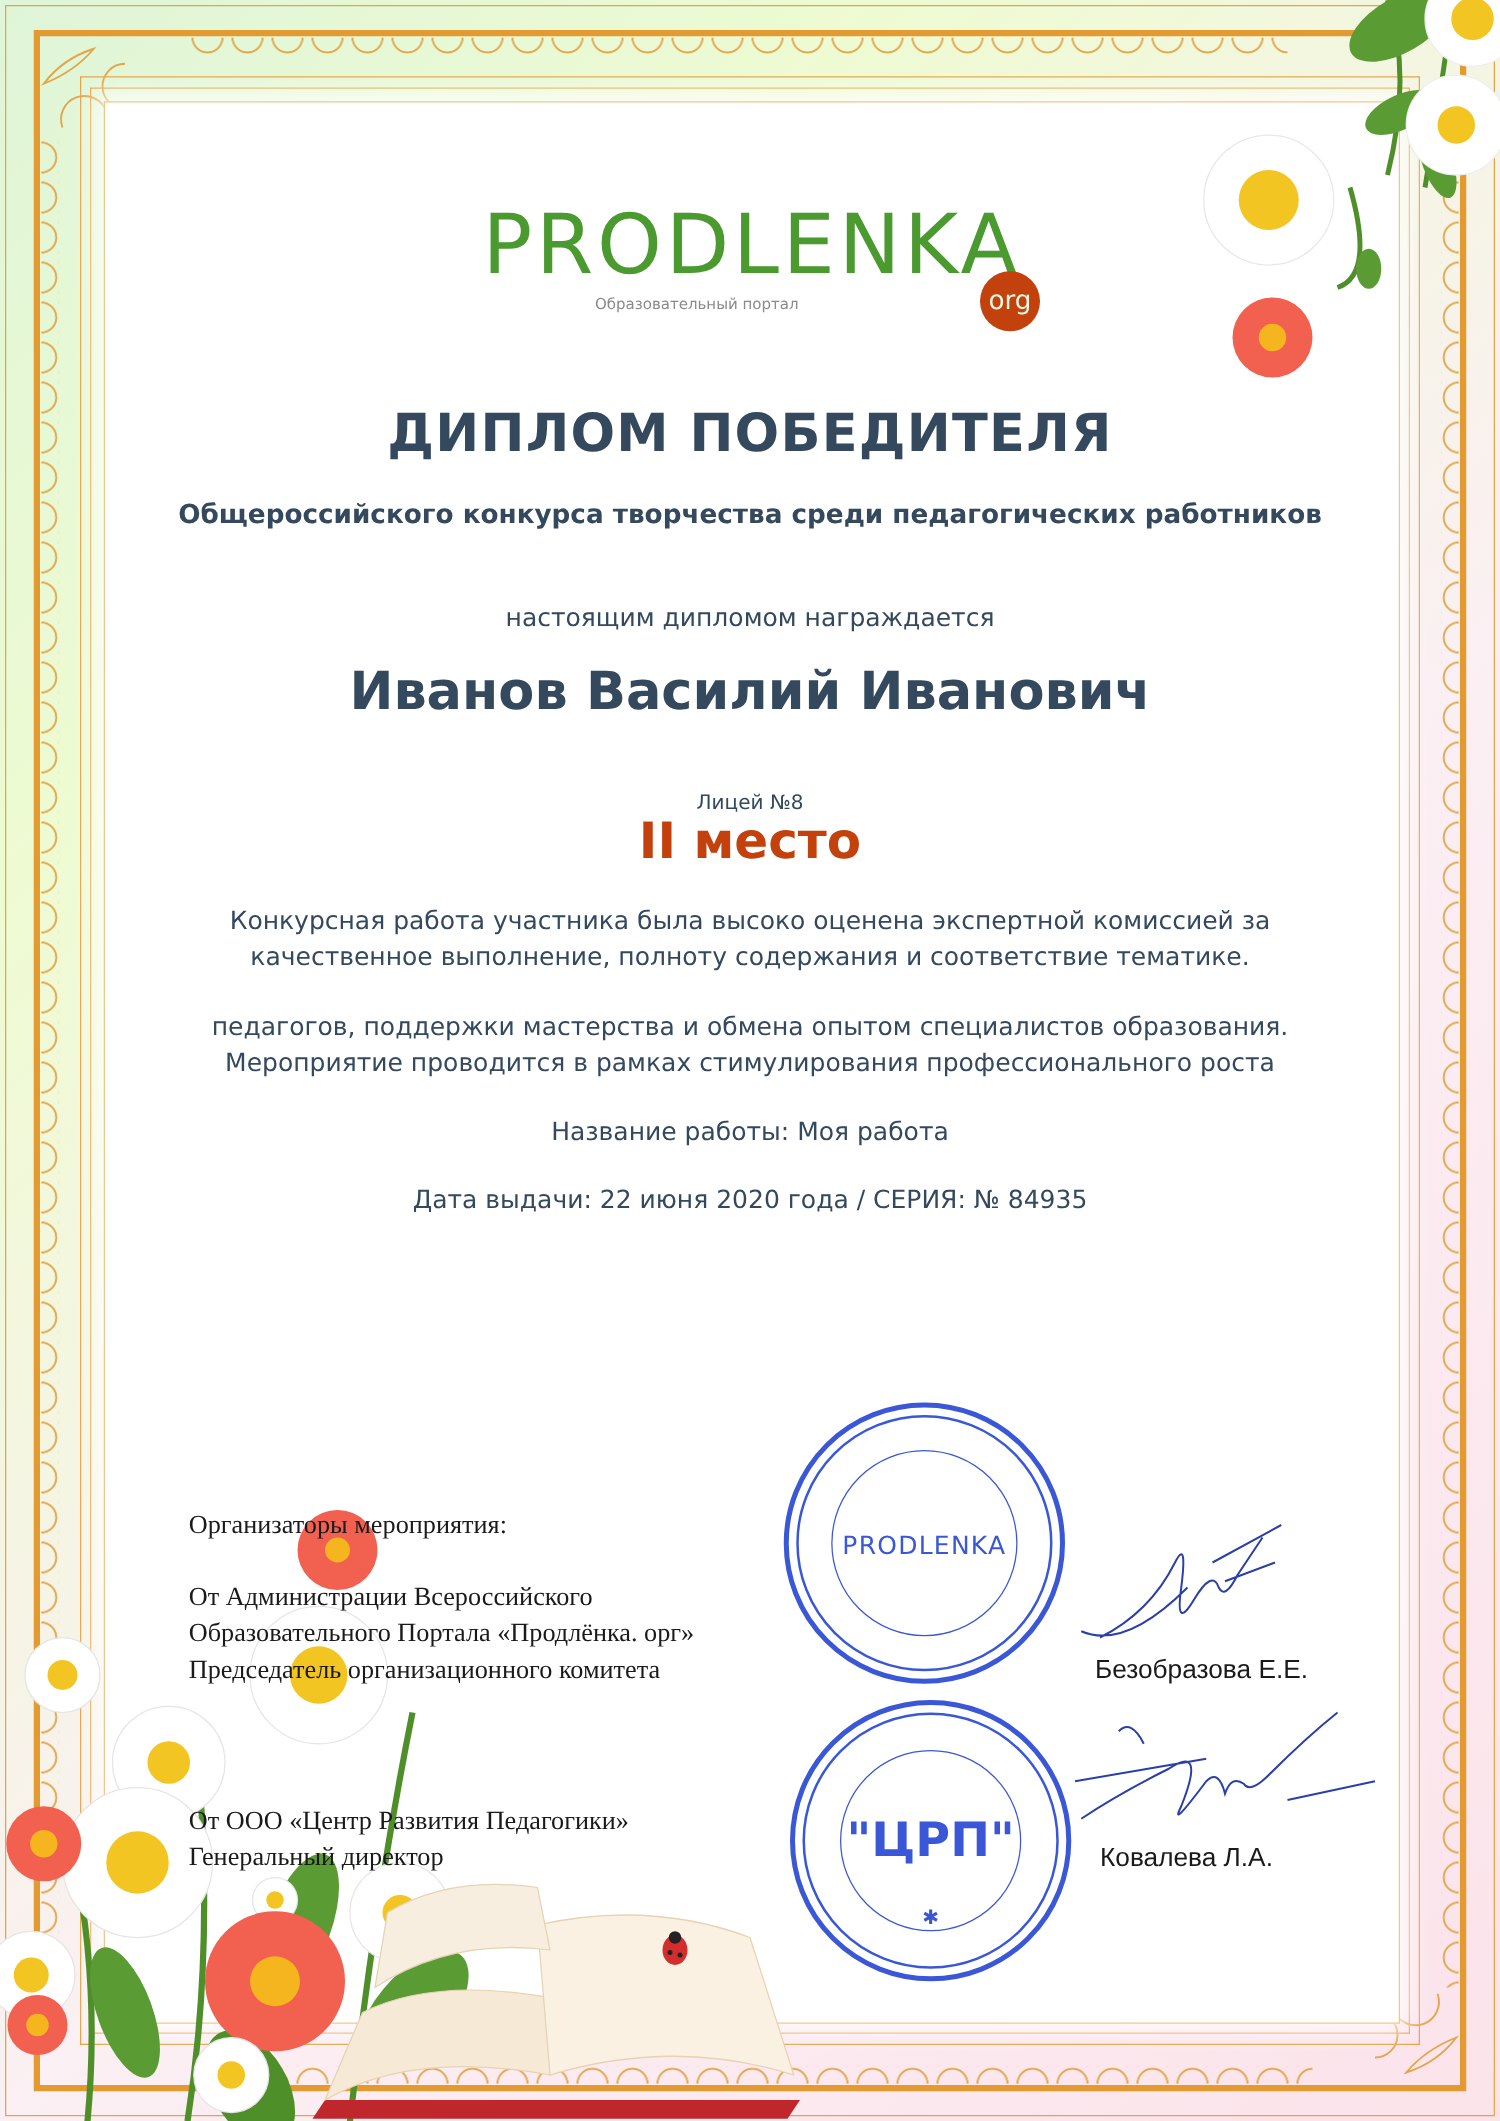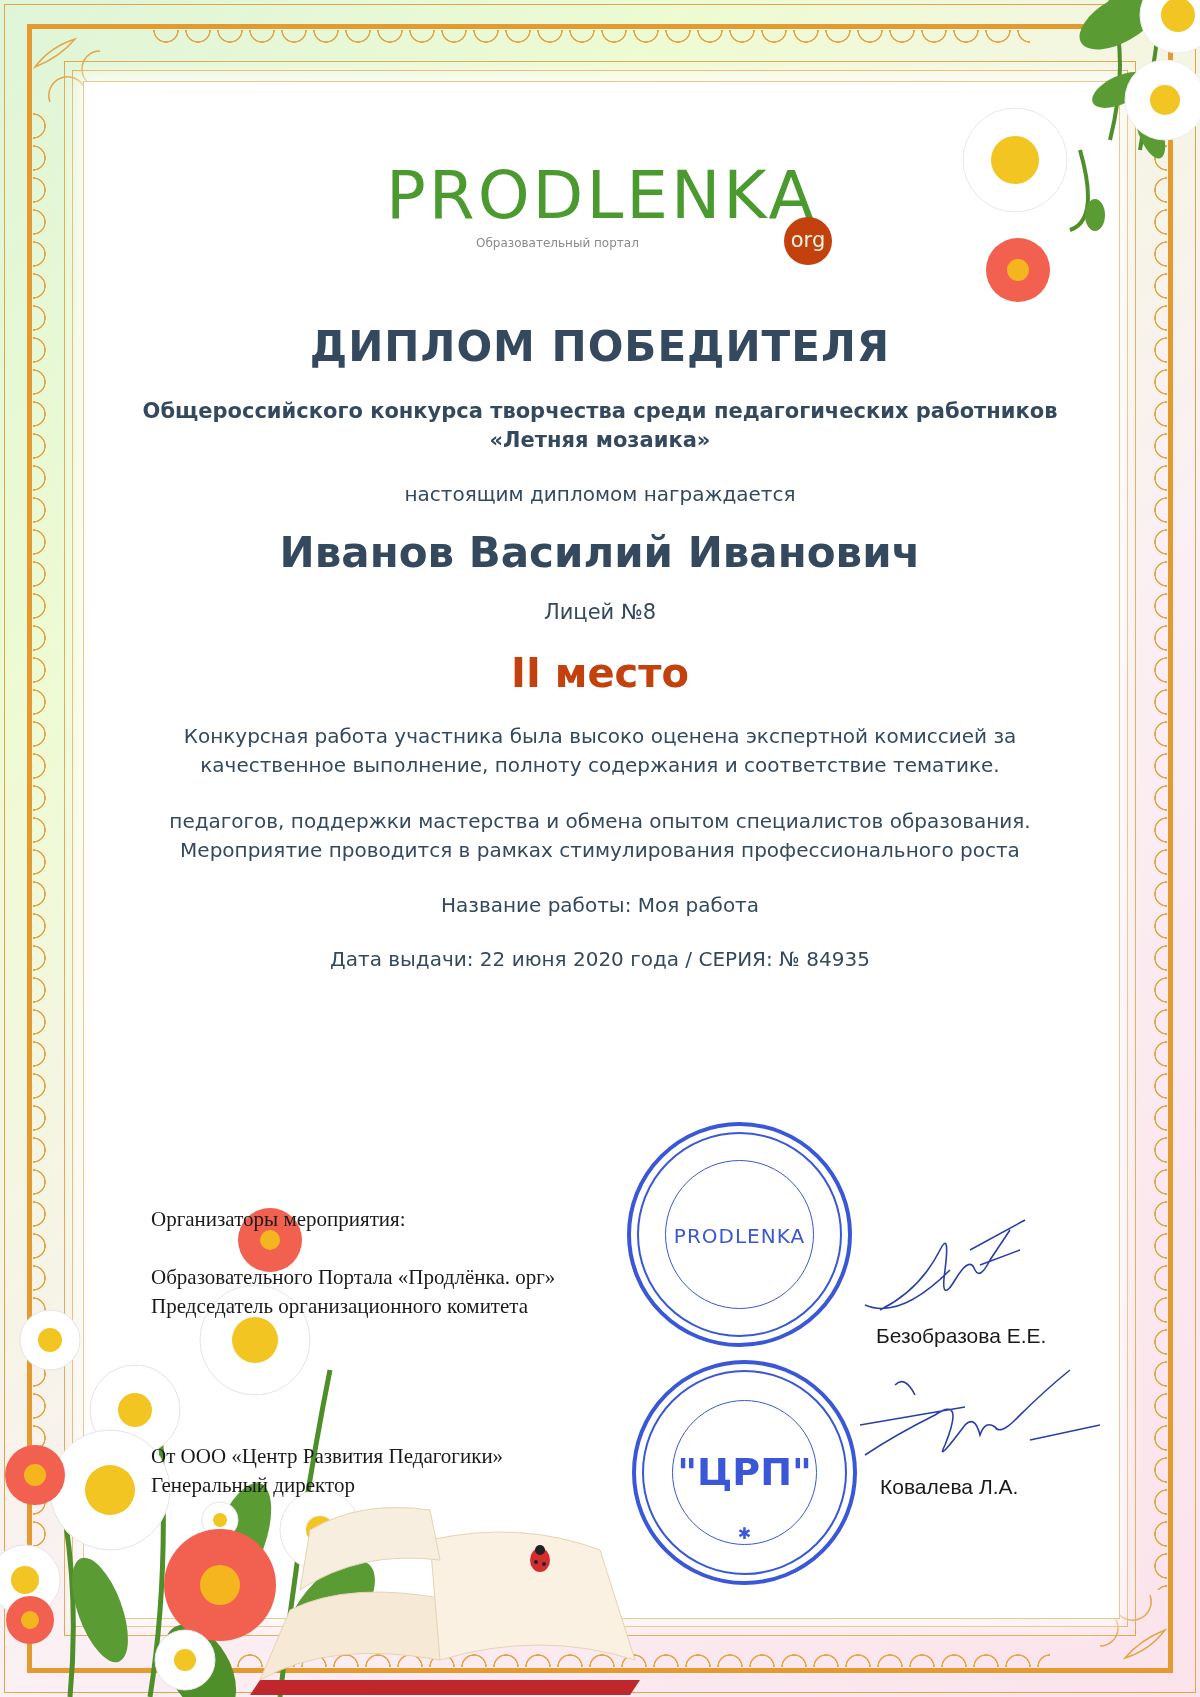--- a/index.html
+++ b/index.html
@@ -15,21 +15,21 @@
   .panel { position:absolute; left:83px; top:81px; width:1035px; height:1536px; background:#fff; border:1px solid #f0c78a; box-shadow: 0 0 18px 6px rgba(255,255,255,0.9); }
   .logo { position:absolute; left:386px; top:160px; width:460px; height:110px; }
   .logo-word { position:absolute; left:0; top:0; font-family:"DejaVu Sans", sans-serif; font-size:66px; letter-spacing:3px; color:#4a9a2f; font-weight:400; line-height:72px; }
   .logo-sub { position:absolute; left:90px; top:76px; font-size:12px; color:#8a8a8a; }
   .logo-org { position:absolute; left:398px; top:57px; width:48px; height:48px; border-radius:50%; background:#c2410c; color:#eaf6e2; font-size:21px; line-height:46px; text-align:center; }
   .t { position:absolute; left:0; width:1200px; text-align:center; color:#34495e; }
   .title { top:322px; font-size:42px; font-weight:bold; letter-spacing:1px; }
   .subtitle { top:397px; font-size:21px; font-weight:bold; line-height:29px; }
   .awarded { top:482px; font-size:20px; }
   .name { top:528px; font-size:42px; font-weight:bold; }
-  .org { top:600px; font-size:21px; }
+  .org { top:632px; font-size:16px; }
   .place { top:650px; font-size:40px; font-weight:bold; color:#c2410c; }
   .para1 { top:722px; font-size:20px; line-height:29px; }
   .para2 { top:807px; font-size:20px; line-height:29px; }
   .work { top:893px; font-size:20px; }
   .date { top:947px; font-size:20px; }
   .orgs { position:absolute; left:151px; font-family:Liberation Serif, serif; font-size:21px; color:#1a1a1a; line-height:29px; }
   .sign-name { position:absolute; font-family:"Liberation Sans", sans-serif; font-size:21px; color:#1a1a1a; }
   .stamp { position:absolute; border-radius:50%; border:4px solid #3a57d8; box-sizing:border-box; }
   .stamp .ring { position:absolute; border-radius:50%; border:2px solid #3a57d8; }
   .stamp .label { position:absolute; left:0; width:100%; text-align:center; color:#3a57d8; font-weight:bold; }
@@ -155,39 +155,39 @@
 
 <div class="logo">
   <div class="logo-word">PRODLENKA</div>
   <div class="logo-org">org</div>
   <div class="logo-sub">Образовательный портал</div>
 </div>
 
 <div class="t title">ДИПЛОМ ПОБЕДИТЕЛЯ</div>
 <div class="t subtitle">
   <div>Общероссийского конкурса творчества среди педагогических работников</div>
-  <div>«Летняя мозаика»</div>
 </div>
 <div class="t awarded">настоящим дипломом награждается</div>
 <div class="t name">Иванов Василий Иванович</div>
 <div class="t org">Лицей №8</div>
 <div class="t place">II место</div>
 <div class="t para1">
   <div>Конкурсная работа участника была высоко оценена экспертной комиссией за</div>
   <div>качественное выполнение, полноту содержания и соответствие тематике.</div>
 </div>
 <div class="t para2">
   <div>педагогов, поддержки мастерства и обмена опытом специалистов образования.</div>
   <div>Мероприятие проводится в рамках стимулирования профессионального роста</div>
 </div>
 <div class="t work">Название работы: Моя работа</div>
 <div class="t date">Дата выдачи: 22 июня 2020 года / СЕРИЯ: № 84935</div>
 
 <div class="orgs" style="top:1205px;">Организаторы мероприятия:</div>
 <div class="orgs" style="top:1263px;">
+  <div>От Администрации Всероссийского</div>
   <div>Образовательного Портала «Продлёнка. орг»</div>
   <div>Председатель организационного комитета</div>
 </div>
 <div class="orgs" style="top:1442px;">
   <div>От ООО «Центр Развития Педагогики»</div>
   <div>Генеральный директор</div>
 </div>
 
 <div class="stamp" style="left:627px; top:1122px; width:225px; height:225px;">
   <div class="ring" style="left:6px; top:6px; right:6px; bottom:6px;"></div>

